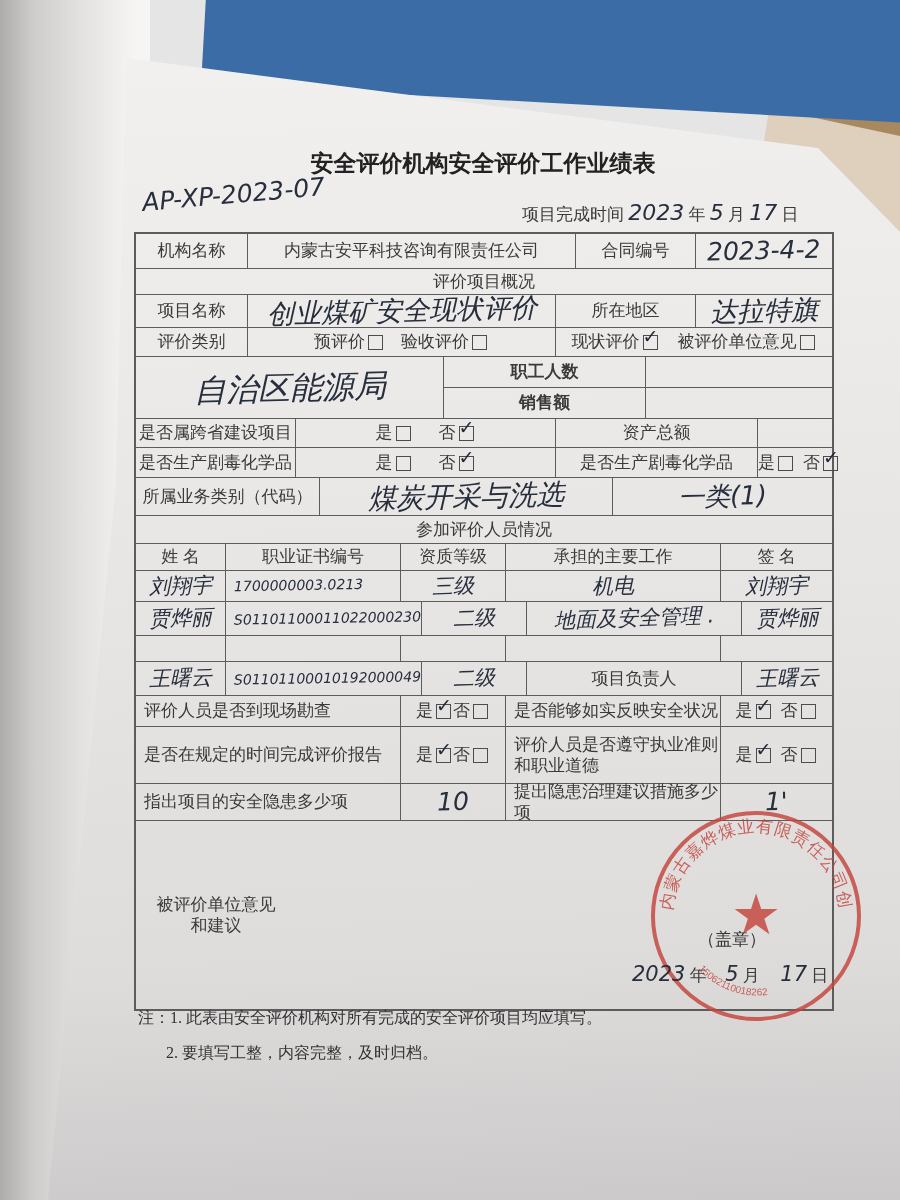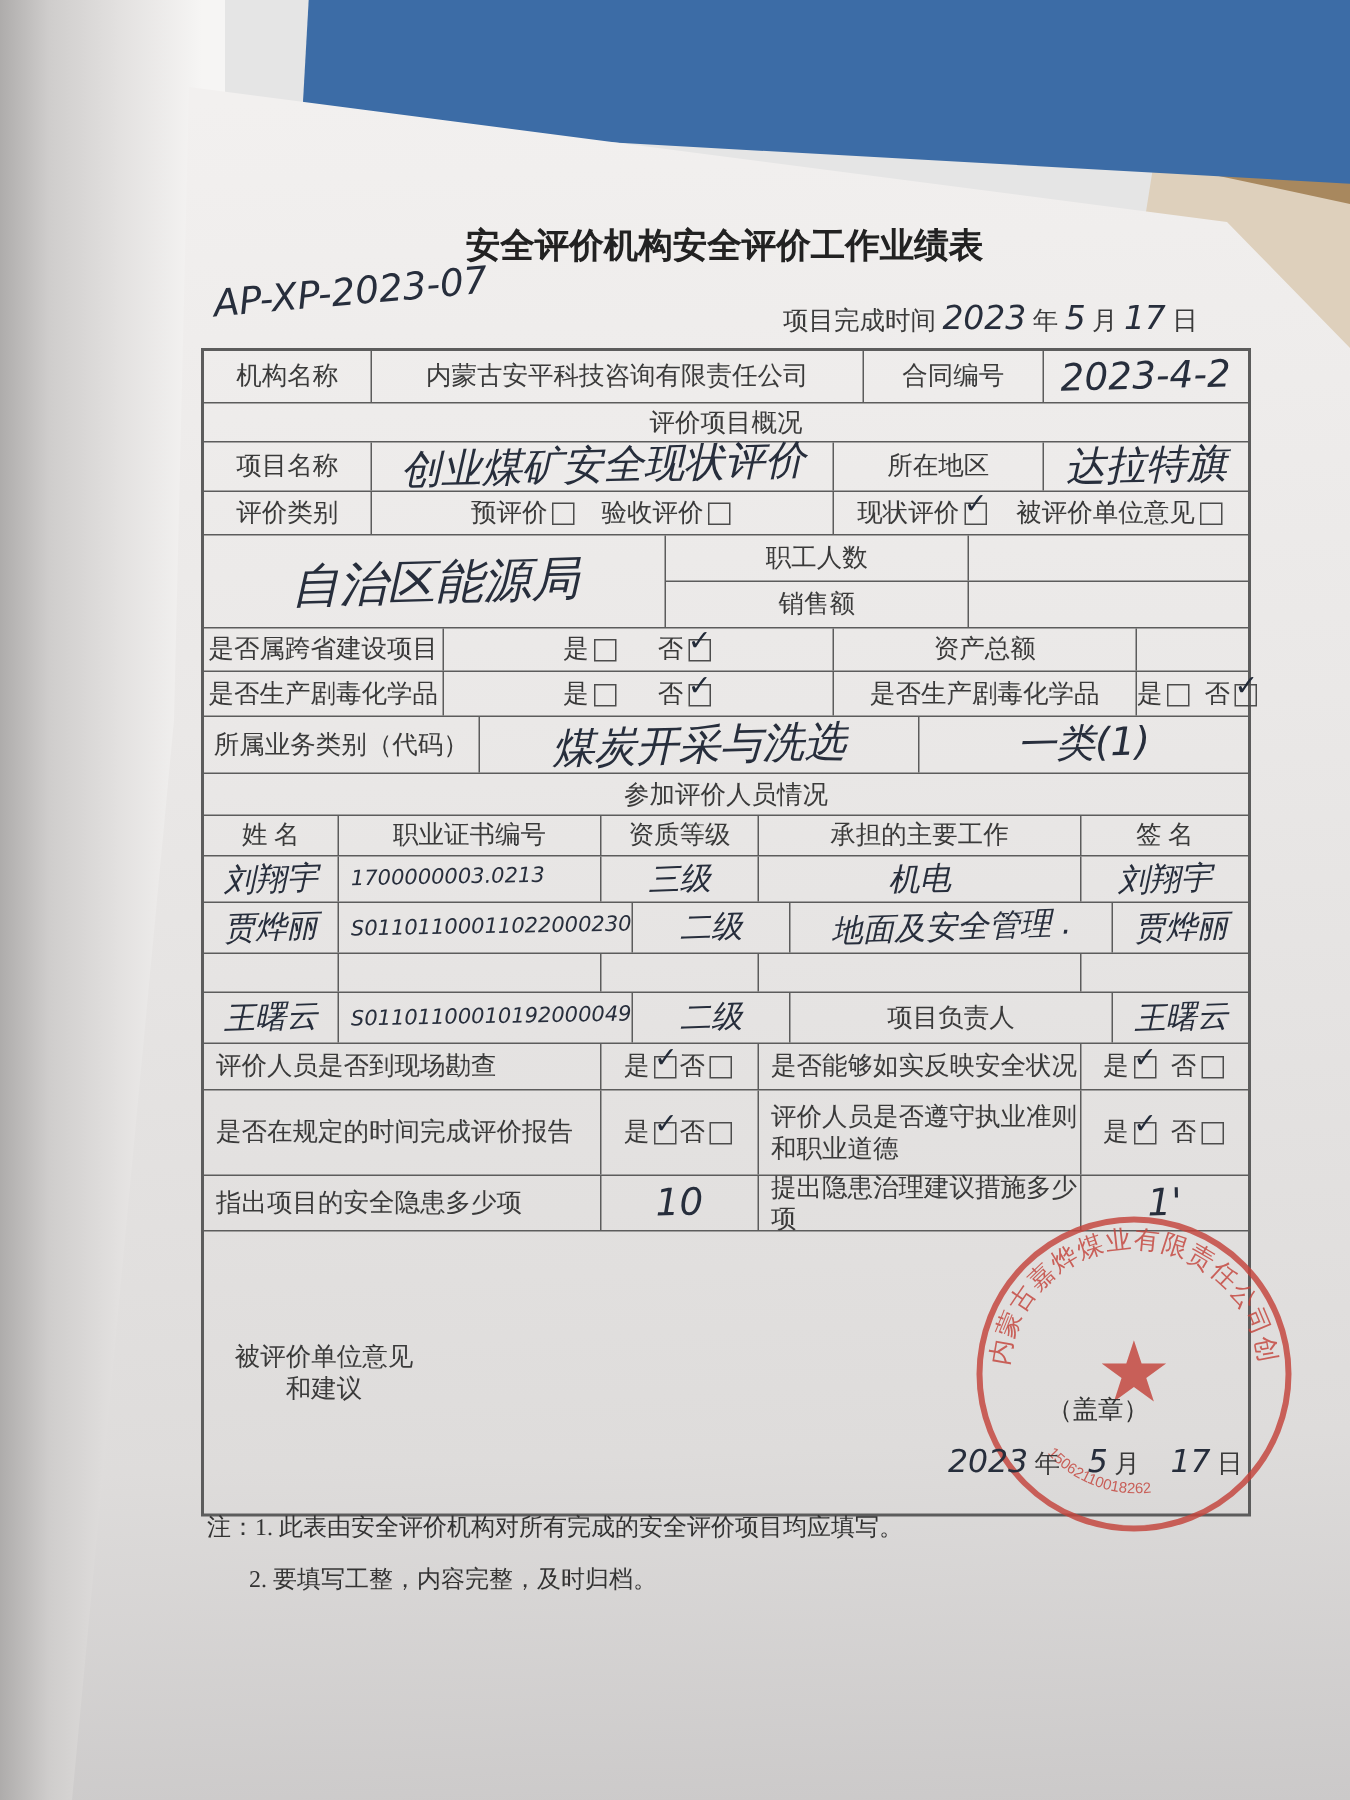--- a/index.html
+++ b/index.html
@@ -28,21 +28,21 @@
 
   .ftable{position:absolute;left:134px;top:232px;width:700px;border:2px solid #5c5c5c;box-sizing:border-box;}
   .row{display:flex;border-bottom:1px solid #5c5c5c;box-sizing:border-box;}
   .row:last-child{border-bottom:none;}
   .c{border-right:1px solid #5c5c5c;box-sizing:border-box;display:flex;align-items:center;
      justify-content:center;position:relative;font-size:17px;text-align:center;line-height:1.25;}
   .c:last-child{border-right:none;}
   .c.left{justify-content:flex-start;padding-left:8px;text-align:left;}
   .sec{justify-content:center;font-size:17px;}
   .stackcol{display:flex;flex-direction:column;}
-  .subrow{display:flex;flex:1;border-bottom:1px solid #5c5c5c;box-sizing:border-box;}
+  .subrow{display:flex;flex:1;border-bottom:1px solid #5c5c5c;box-sizing:border-box;font-weight:bold;}
   .subrow:last-child{border-bottom:none;}
 
   
   .cb{position:relative;display:inline-block;width:13px;height:13px;border:1.4px solid #4c4c4c;
       margin:0 2px -1px 3px;}
   .cb .tick{display:none;position:absolute;left:-1px;top:-11px;font-size:19px;color:#222a38;
             font-family:"DejaVu Sans",sans-serif;font-weight:bold;}
   .cb .tick.on{display:block;}
   .cb .tick.on::after{content:"✓";}
 

